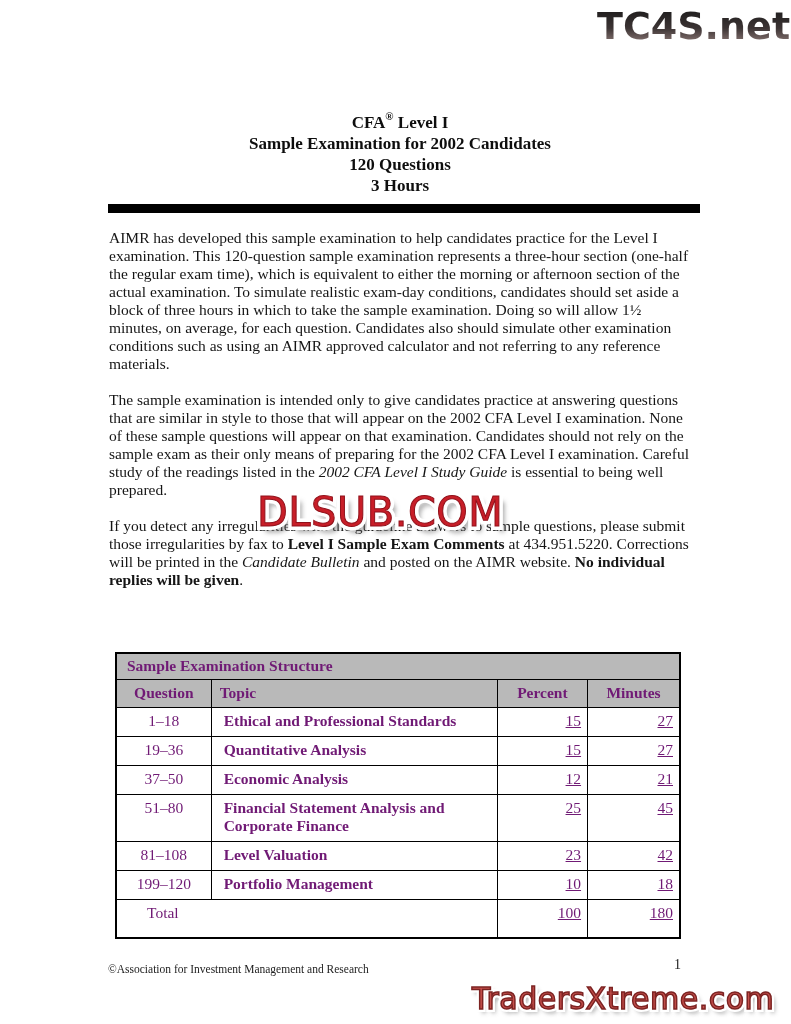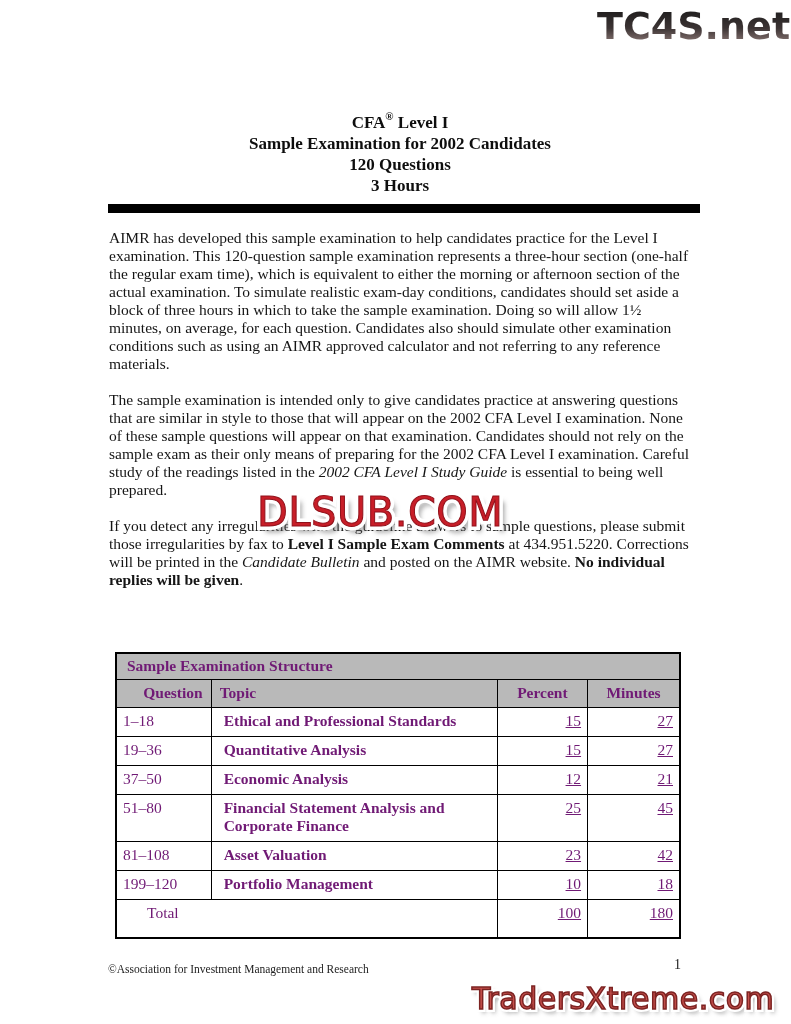--- a/index.html
+++ b/index.html
@@ -75,25 +75,25 @@
     font-size:15.5px; color:#701a75;
     border:2px solid #000;
     margin-top:48px;
   }
   table.exam th, table.exam td { border:1px solid #000; }
   tr.tbl-title th {
     background:#b9b9b9; text-align:left;
     padding:3px 10px 4px; font-size:15.5px;
   }
   tr.col-hdr th { background:#b9b9b9; padding:4px 8px 5px; }
-  th.h-q { width:83px;  text-align:right; }
+  th.h-q { width:83px;  text-align:center; }
   th.h-t { width:322px; text-align:left; padding-left:12px; }
   th.h-p { width:80px;  text-align:center; }
   th.h-m { width:81px;  text-align:center; }
-  td.c-q { text-align:left; padding:4px 6px 6px; vertical-align:top; }
+  td.c-q { text-align:center; padding:4px 6px 6px; vertical-align:top; }
   td.c-t { text-align:left; padding:4px 6px 6px 12px; vertical-align:top; white-space:pre-line;font-weight:bold; }
   td.c-p, td.c-m { text-align:right; padding:4px 6px 6px; vertical-align:top;text-decoration:underline; }
   tr.total-row td { vertical-align:top; padding-bottom:15px; }
   td.total-label { text-align:left; padding:4px 6px 15px 30px; }
 
   
   .copyright {
     position:absolute; left:108px; top:963px;
     font-size:11.5px; color:#222;
   }
@@ -161,21 +161,21 @@
         </tr>
         <tr>
           <td class="c-q">51–80</td>
           <td class="c-t">Financial Statement Analysis and
 Corporate Finance</td>
           <td class="c-p">25</td>
           <td class="c-m">45</td>
         </tr>
         <tr>
           <td class="c-q">81–108</td>
-          <td class="c-t">Asset Valuation</td>
+          <td class="c-t">Level Valuation</td>
           <td class="c-p">23</td>
           <td class="c-m">42</td>
         </tr>
         <tr>
           <td class="c-q">199–120</td>
           <td class="c-t">Portfolio Management</td>
           <td class="c-p">10</td>
           <td class="c-m">18</td>
         </tr>
         <tr class="total-row">

